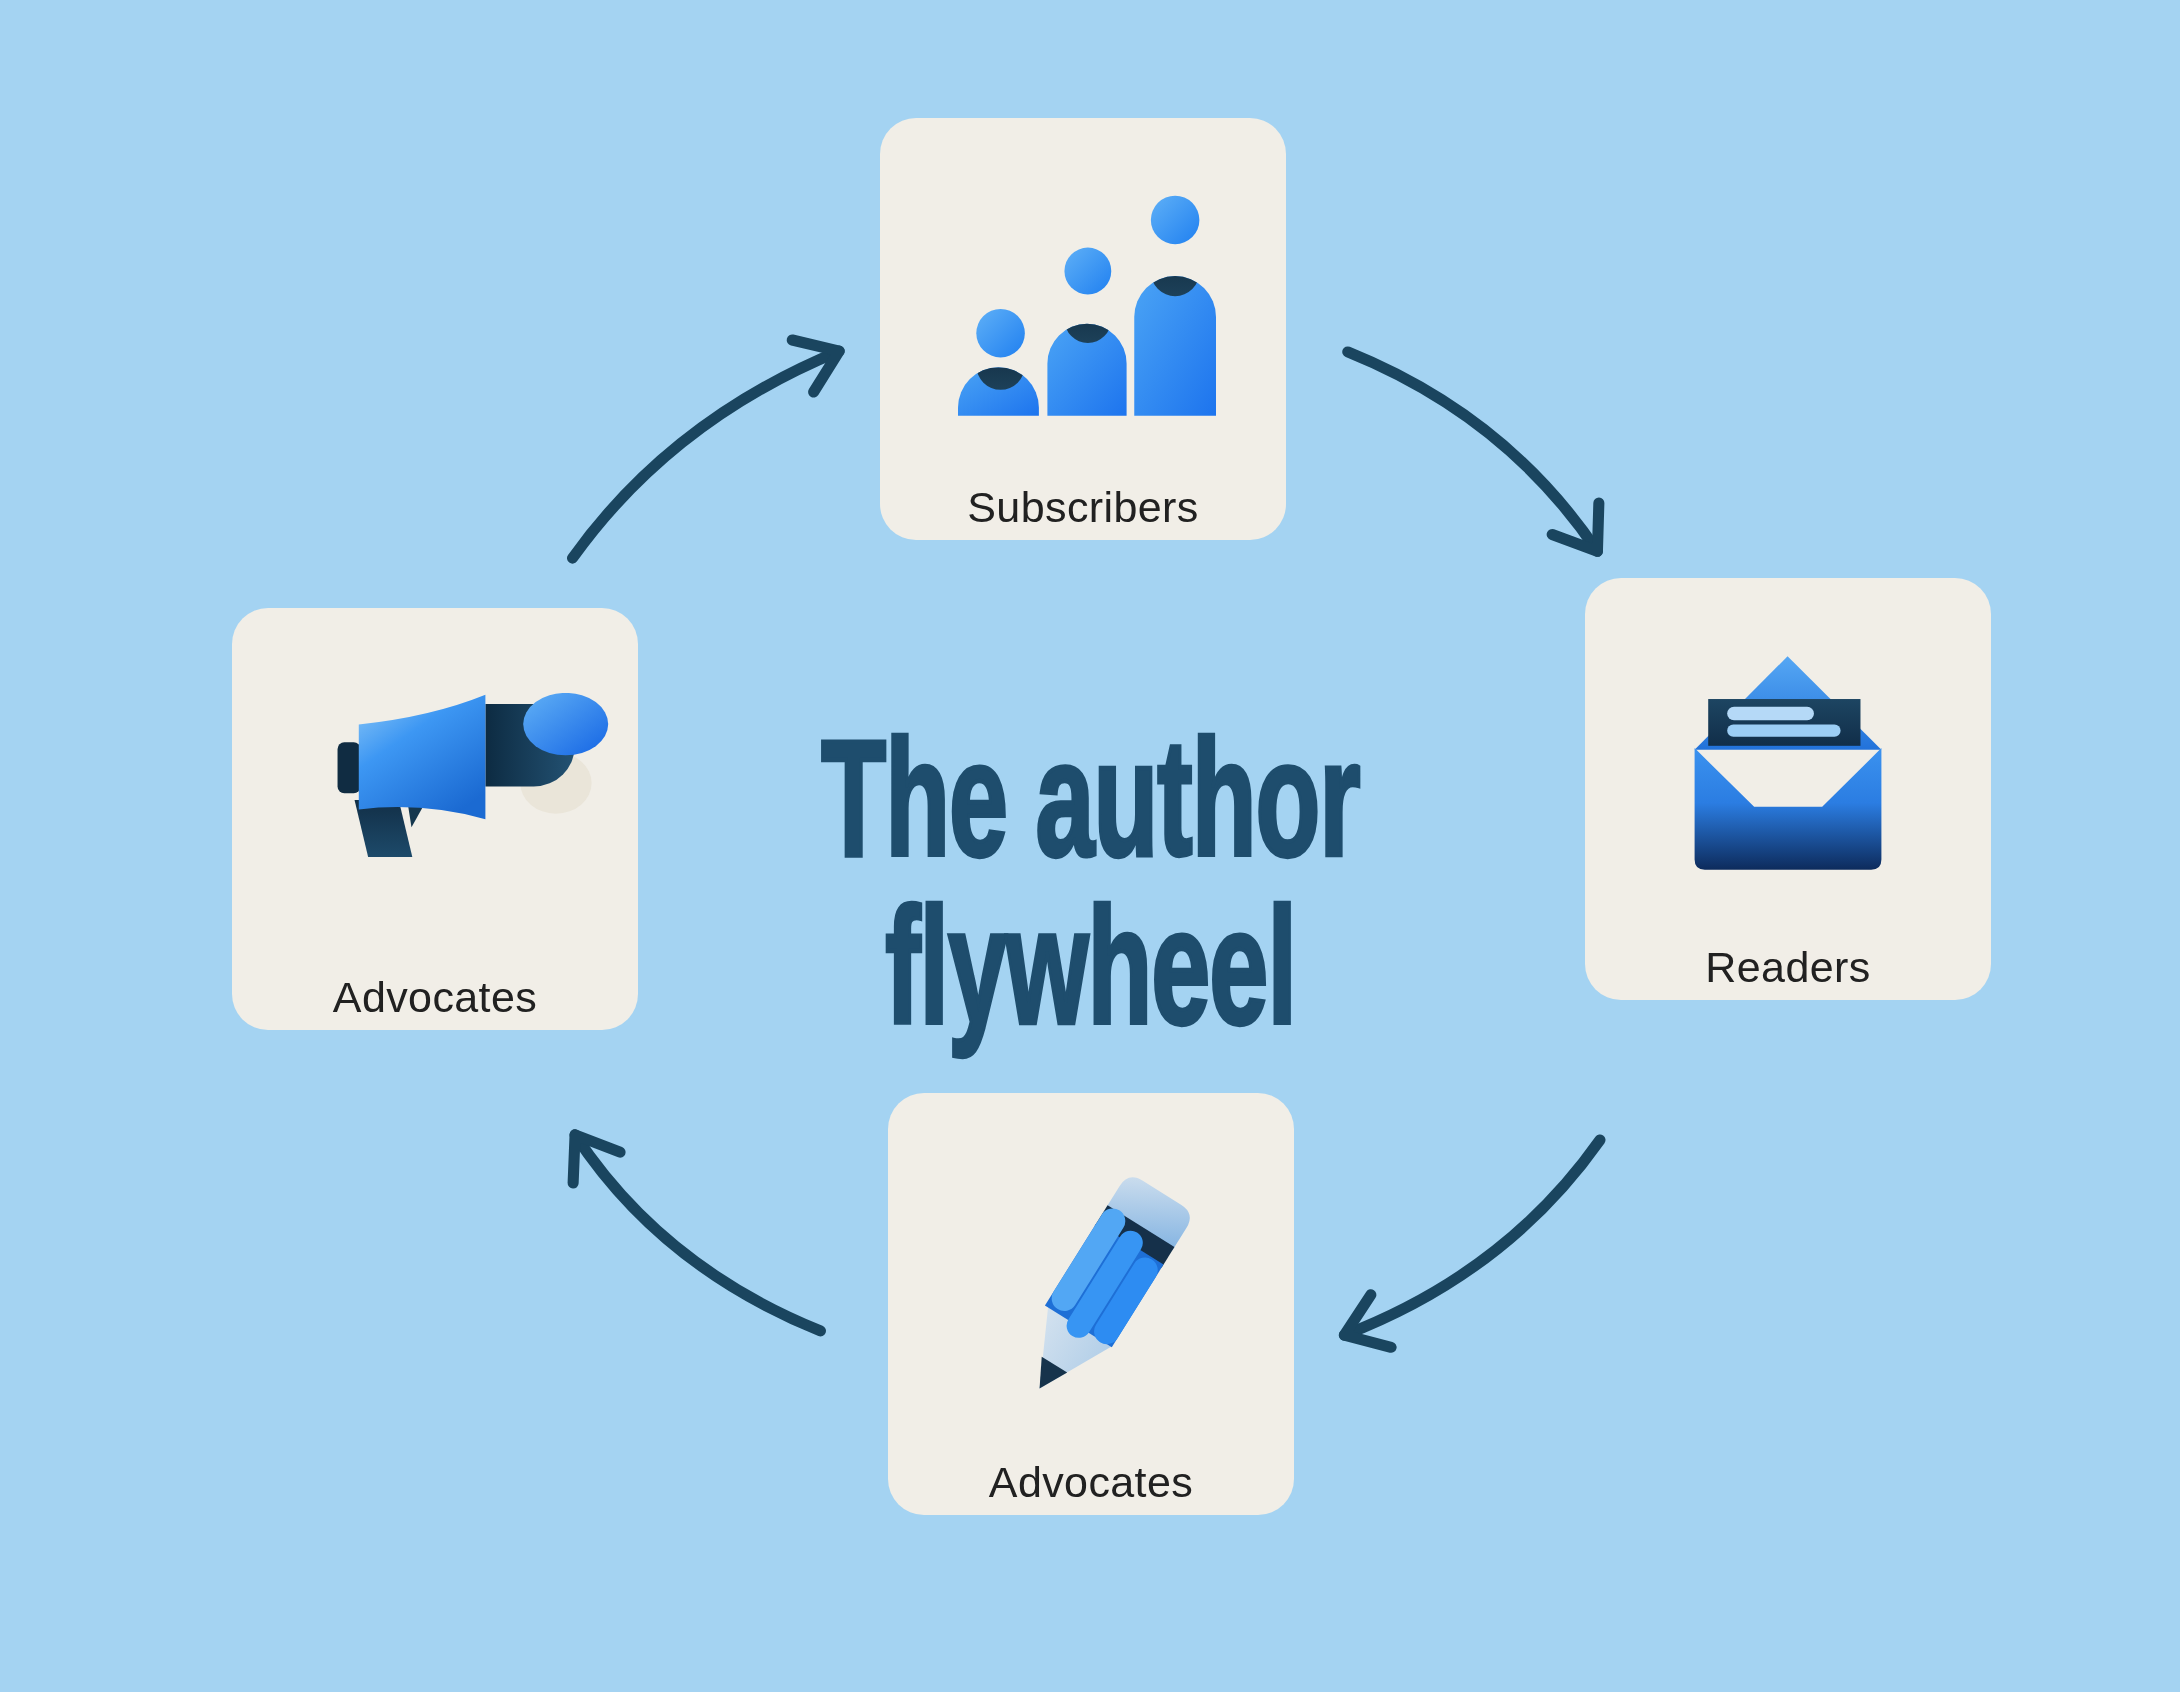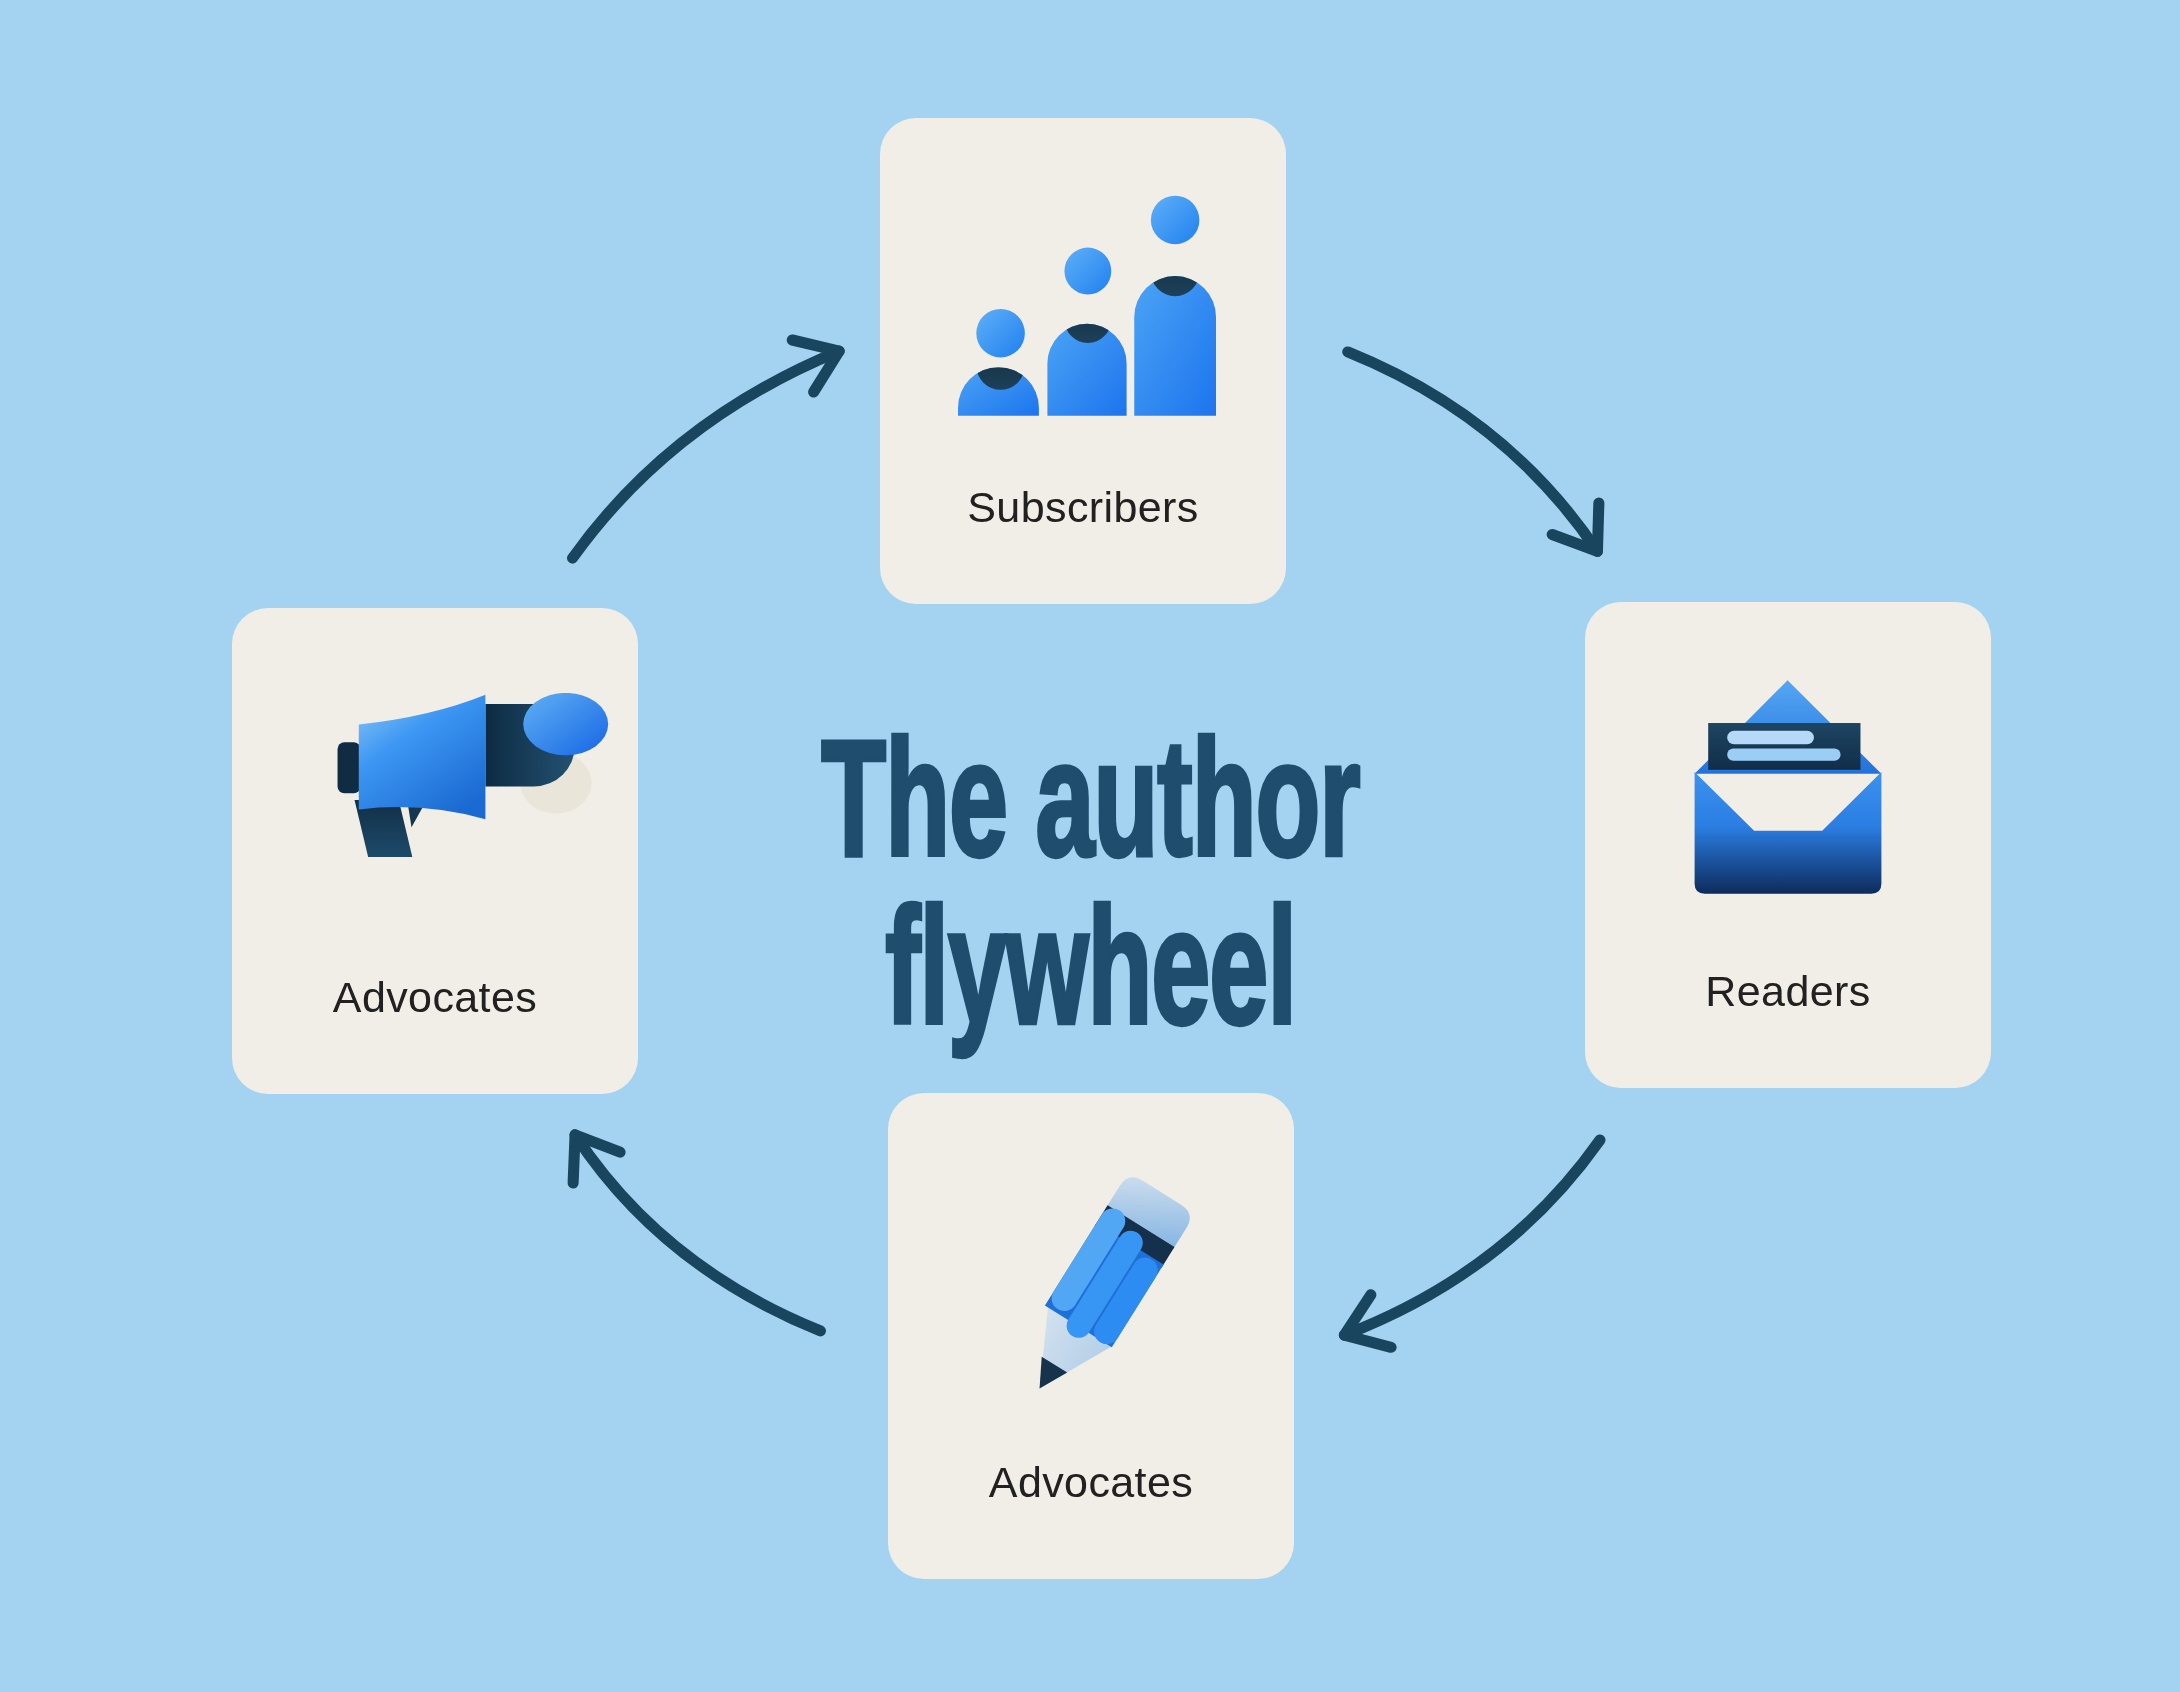--- a/index.html
+++ b/index.html
@@ -1,23 +1,23 @@
 <!DOCTYPE html>
 <html style="font-size:13.6px"><head>
 <meta charset="utf-8">
 <style>
   html,body{margin:0;padding:0;}
   body{font-family:"Liberation Sans",sans-serif;}
   .canvas{position:relative;width:2181px;height:1693px;background:#a4d3f2;overflow:hidden;}
 
   .arrows-layer{position:absolute;left:0;top:0;width:2181px;height:1693px;}
 
-  .card{position:absolute;width:406px;height:486px;background:#f1eee7;border-radius:36px;}
+  .card{position:absolute;width:406px;height:422px;background:#f1eee7;border-radius:36px;}
   .card-subscribers{left:880px;top:118px;}
-  .card-readers{left:1585px;top:602px;}
+  .card-readers{left:1585px;top:578px;}
   .card-reviewers{left:888px;top:1093px;}
   .card-advocates{left:196px;top:608px;margin-left:36px;}
 
   .card .icon{position:absolute;}
   .card .label{position:absolute;left:0;top:366px;width:100%;text-align:center;
     font-size:43px;font-weight:500;letter-spacing:0.4px;color:#212121;line-height:1.1;}
 
   .icon-subscribers{left:78px;top:77px;width:258px;height:221px;}
   .icon-readers{left:109px;top:78px;width:188px;height:214px;}
   .icon-reviewers{left:143px;top:60px;width:192px;height:239px;}

